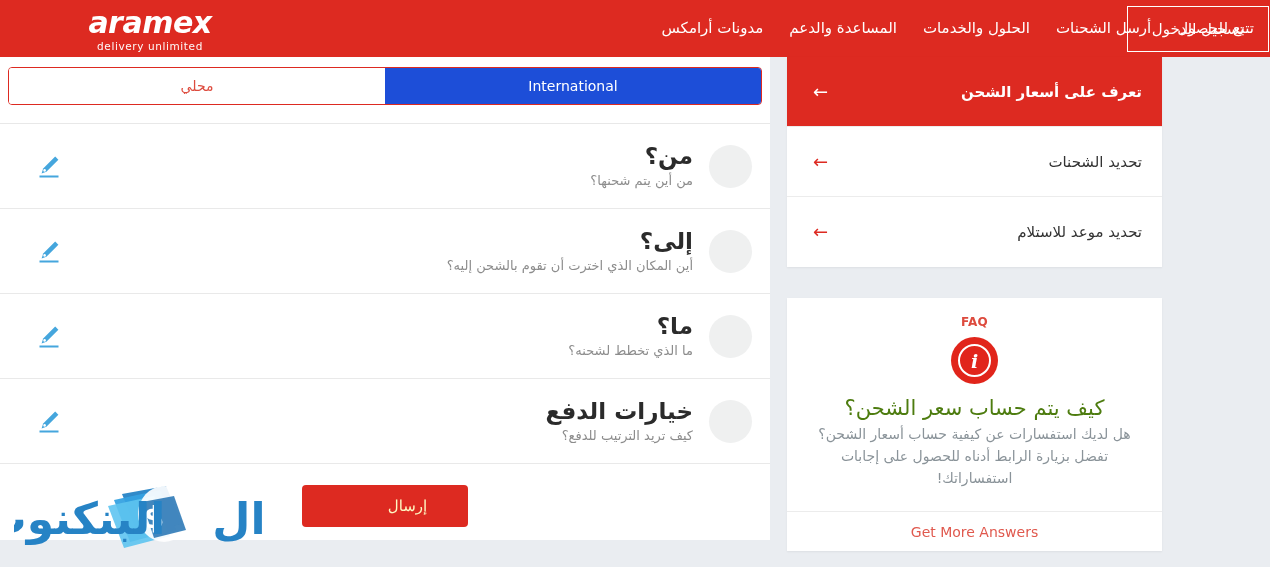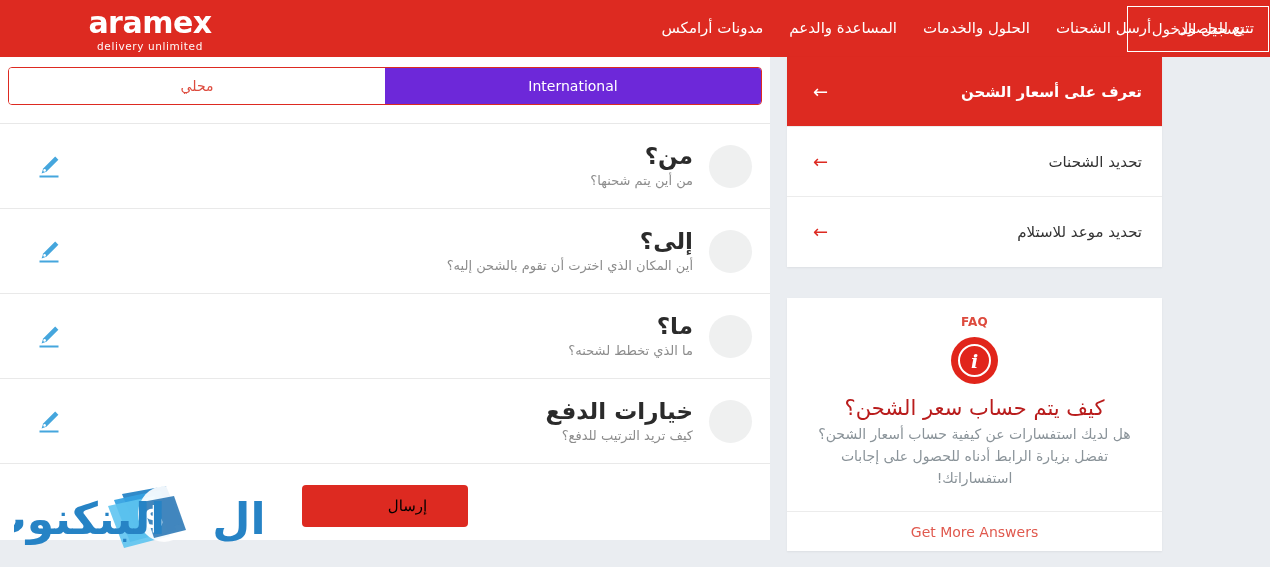--- a/index.html
+++ b/index.html
@@ -21,21 +21,21 @@
     direction: rtl;
   }
   .logo-wrap {
     width: 300px; height: 57px;
     display: flex; flex-direction: column;
     align-items: center; justify-content: center;
     padding-top: 2px;
   }
   .logo-word {
     font-size: 30px; font-weight: bold; color: #ffffff;
-    letter-spacing: -0.5px; line-height: 1; font-family: "DejaVu Sans", sans-serif;
+    letter-spacing: -0.5px; line-height: 1; font-family: "DejaVu Sans", sans-serif; font-style: italic;
   }
   .logo-tag {
     font-size: 10.5px; color: #ffffff; letter-spacing: 0.6px;
     line-height: 1; margin-top: 3px; opacity: .97;
   }
   .nav {
     flex: 1; display: flex; align-items: center;
     justify-content: flex-start; gap: 26px;
     padding-right: 16px; height: 57px;
   }
@@ -71,21 +71,21 @@
   
   .tabs {
     margin: 10px 8px 0 8px;
     height: 38px; display: flex; direction: rtl;
     border: 1px solid #dd2a21; border-radius: 4px; overflow: hidden;
   }
   .tab {
     flex: 1; display: flex; align-items: center; justify-content: center;
     font-size: 14px; cursor: pointer; height: 100%;
   }
-  .tab.active { background: #6d28d9; color: #ffffff; }
+  .tab.active { background: #1d4ed8; color: #ffffff; }
   .tab.inactive { background: #ffffff; color: #dd4b3e; }
 
   .tabs-rule {
     margin-top: 18px; height: 1px; background: #e8e8e8;
     margin-left: 0; margin-right: 0;
   }
 
   
   .rows { direction: rtl; }
   .row {
@@ -111,21 +111,21 @@
     transform: translateY(-50%);
     width: 26px; height: 26px; cursor: pointer;
   }
 
   .submit-area {
     height: 83px; display: flex; align-items: center; justify-content: center;
     direction: rtl;
   }
   .submit-btn {
     width: 166px; height: 42px;
-    background: #dd2a21; color: #000000;
+    background: #dd2a21; color: #fef9c3;
     border: none; border-radius: 4px;
     font-size: 15px; font-family: Liberation Sans, sans-serif; cursor: pointer; padding-left: 45px;
   }
 
   
   .side-list {
     background: #ffffff; direction: rtl;
     box-shadow: 0 1px 2px rgba(0,0,0,.06);
   }
   .side-item {
@@ -157,21 +157,21 @@
     display: flex; align-items: center; justify-content: center;
   }
   .faq-icon-inner {
     width: 33px; height: 33px; border-radius: 50%;
     border: 2px solid #ffffff;
     display: flex; align-items: center; justify-content: center;
     color: #ffffff; font-size: 19px; font-style: italic;
     font-family: "DejaVu Serif", serif; font-weight: bold;
   }
   .faq-q {
-    text-align: center; color: #b91c1c; font-size: 21px;
+    text-align: center; color: #4d7c0f; font-size: 21px;
     margin-top: 11px; line-height: 1.25;
   }
   .faq-body {
     text-align: center; color: #8a9399; font-size: 14px;
     line-height: 1.55; padding: 3px 22px 0 22px;
   }
   .faq-foot {
     margin-top: 22px; border-top: 1px solid #ececec;
     height: 40px; display: flex; align-items: center; justify-content: center;
   }

